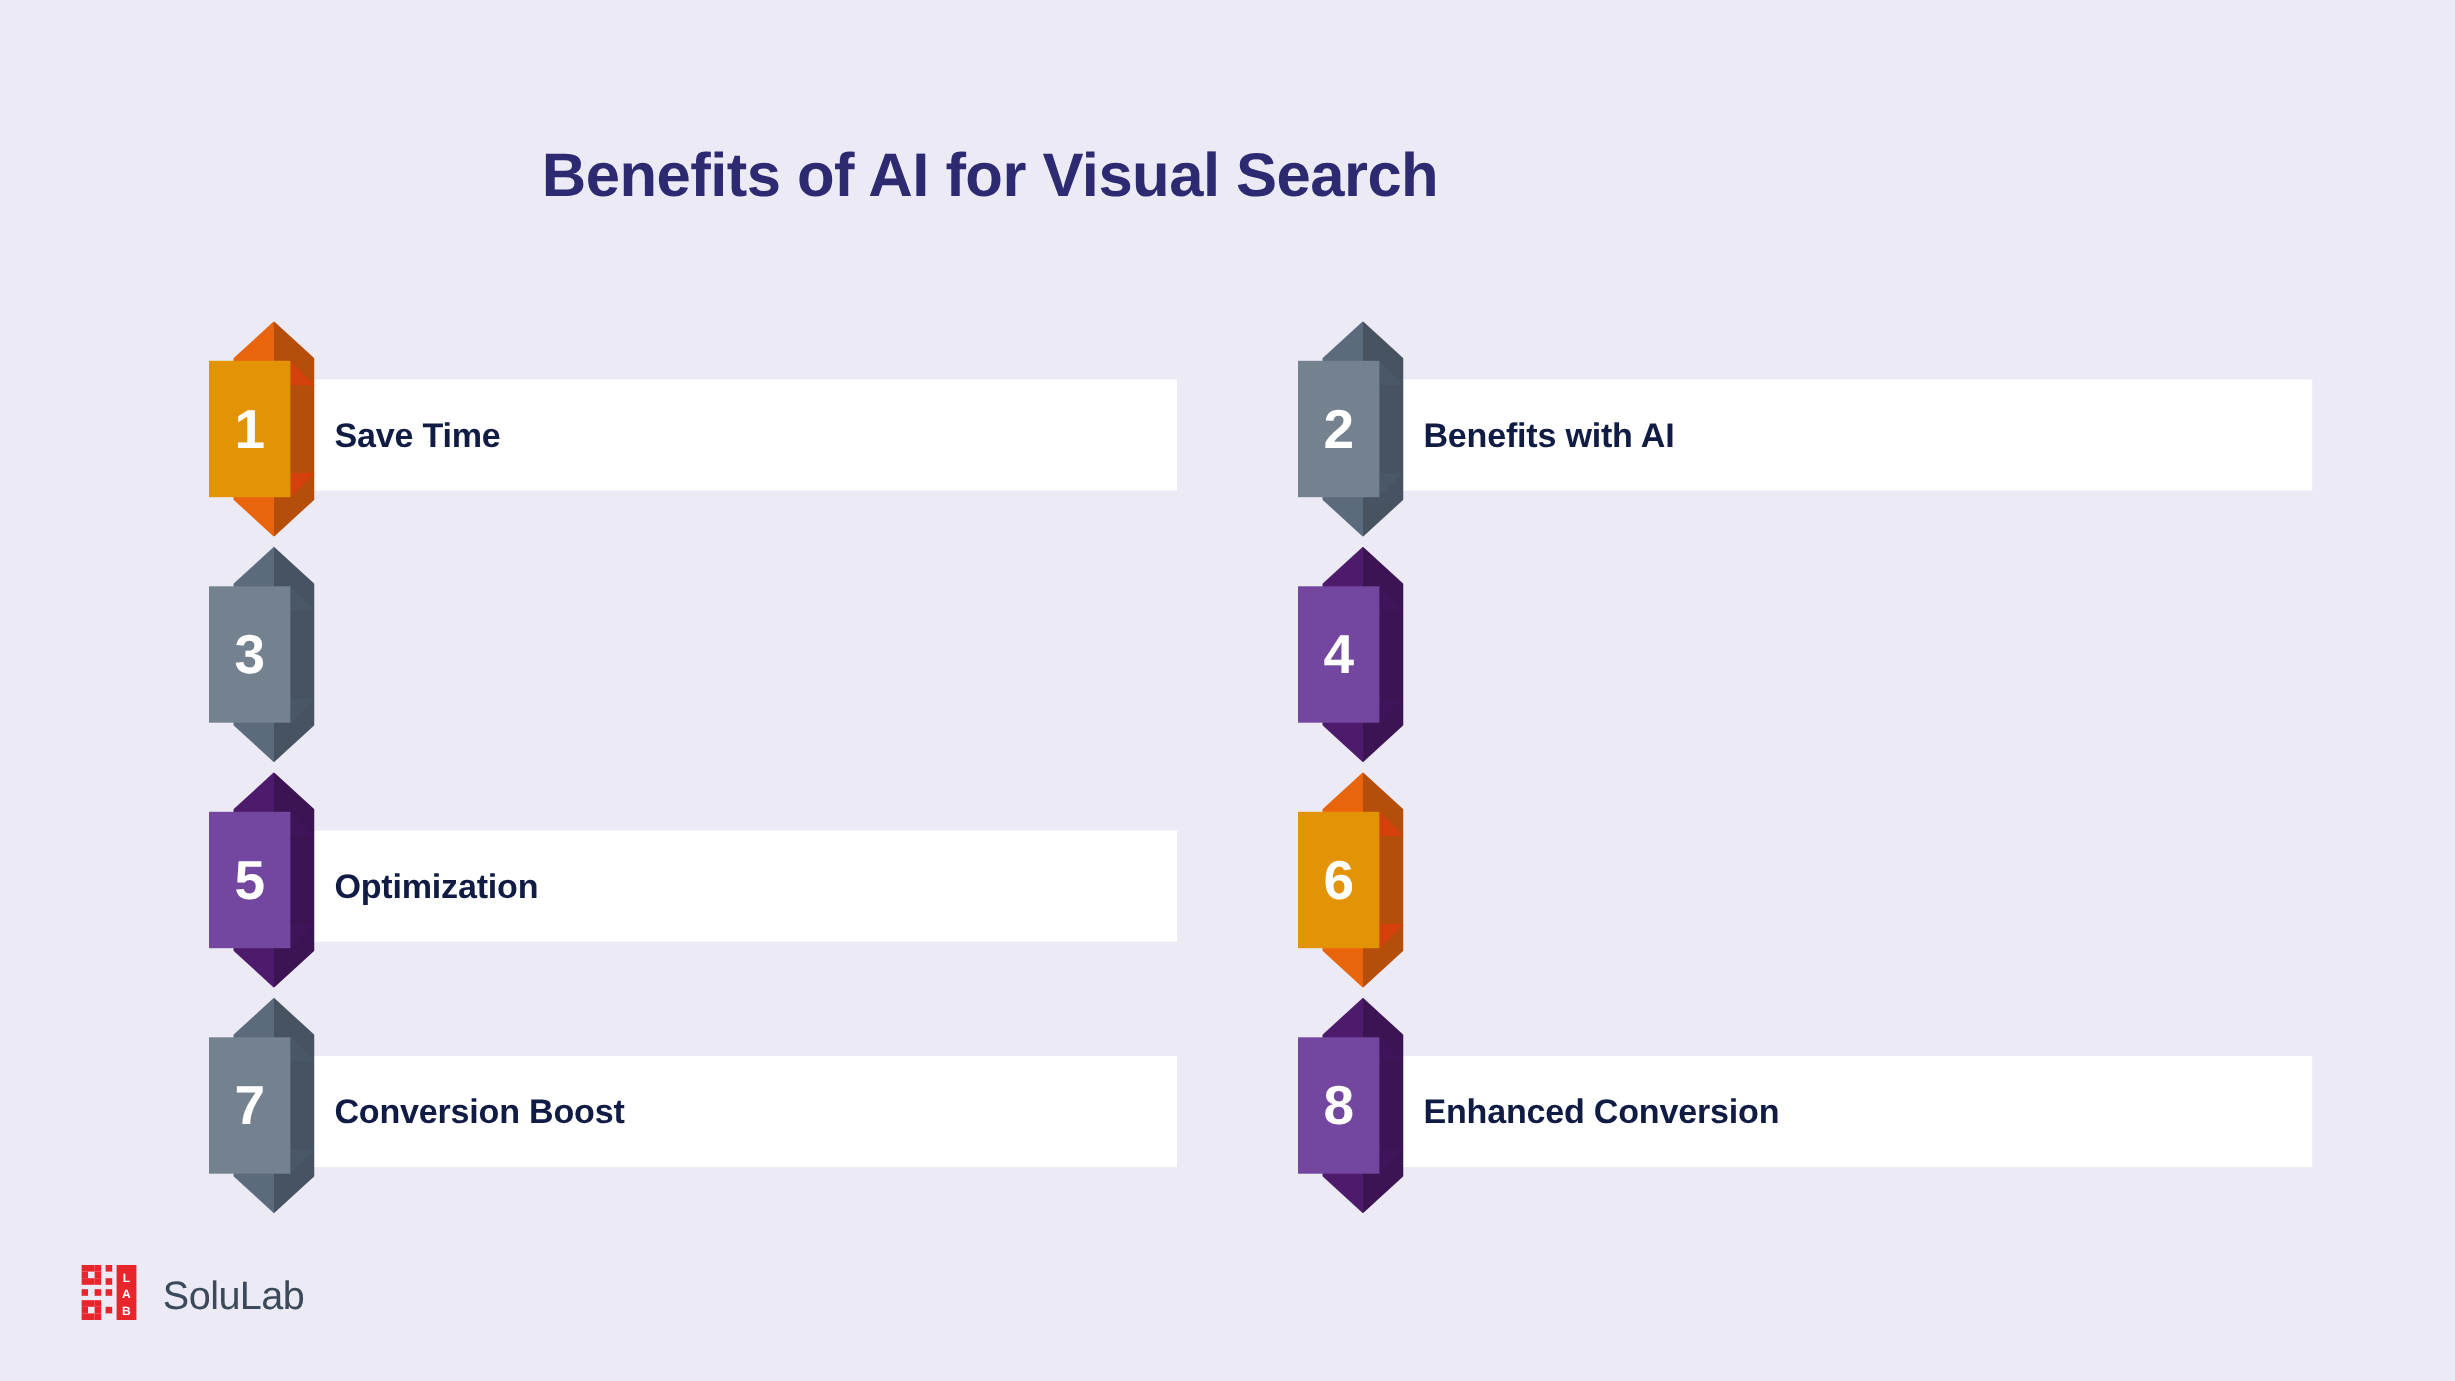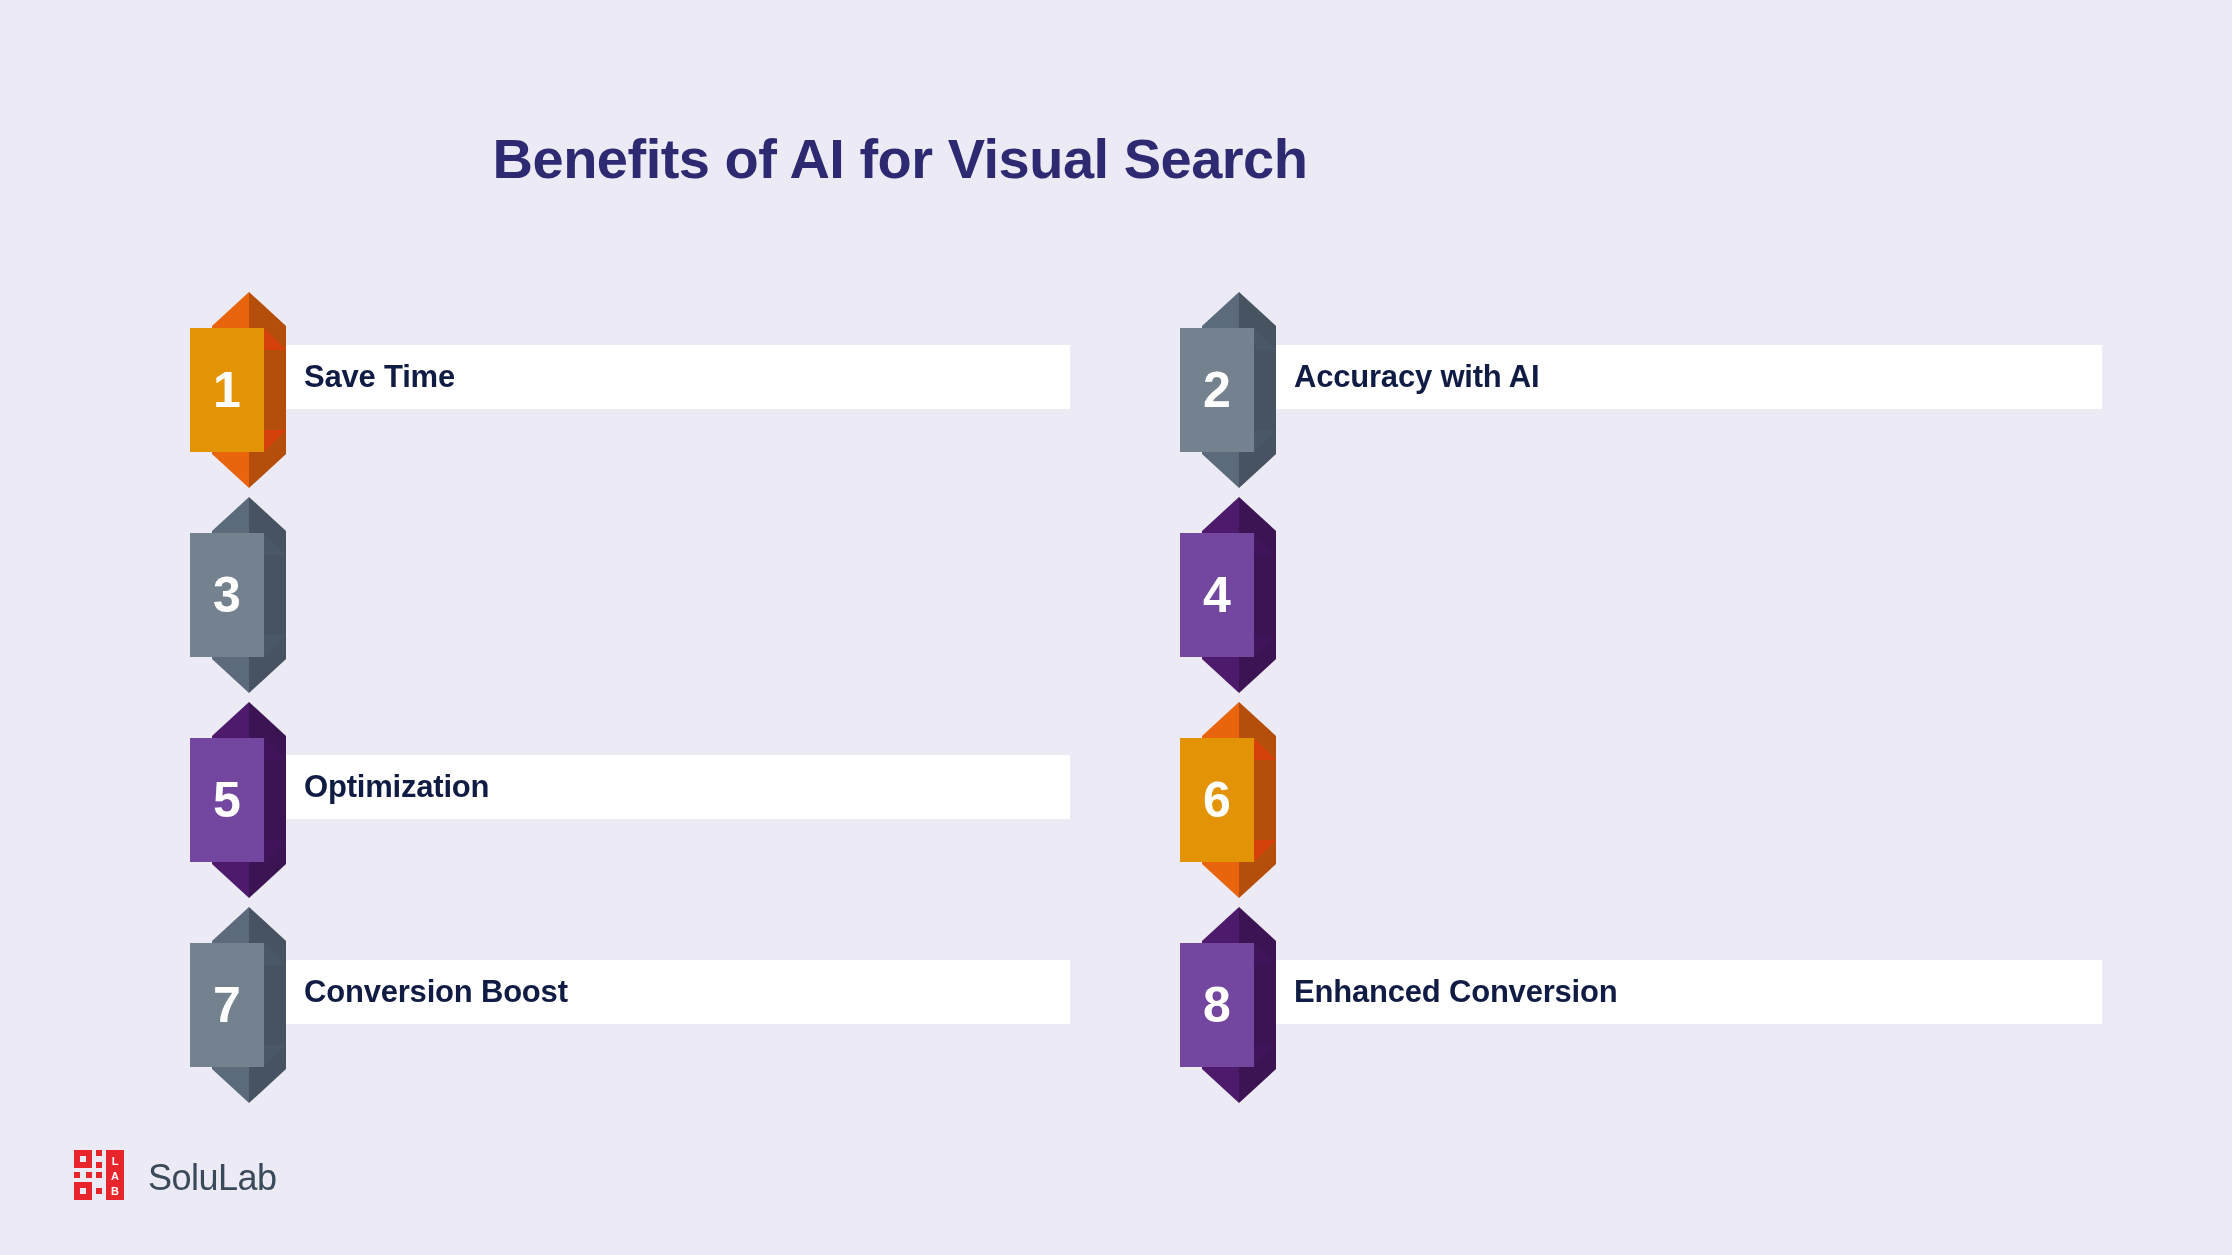--- a/index.html
+++ b/index.html
@@ -43,21 +43,21 @@
     height:205px;
     width:880px;
   }
 
   
   .label-bar {
     position:absolute;
     left:52px;
     top:53px;
     width:828px;
-    height:64px;
+    height:101px;
     background:#FFFFFF;
     display:flex;
     align-items:center;
     padding-left:62px;
     z-index:1;
   }
   #column-right .label-bar { width:870px; }
 
   .label-text {
     font-size:31px;
@@ -207,21 +207,21 @@
         <div class="fold-bottom" style="background: rgb(74, 88, 102);"></div>
         <div class="badge-plate" style="background: rgb(116, 130, 143);">
           <span class="badge-number">7</span>
         </div>
       </div>
     </div>
   </div>
 <div class="column" id="column-right">
     <div class="benefit-row">
       <div class="label-bar">
-        <span class="label-text">Accuracy with AI</span>
+        <span class="label-text">Benefits with AI</span>
       </div>
       <div class="badge">
         <div class="badge-arrow" style="background: rgb(92, 107, 124);"></div>
         <div class="badge-arrow-shade"></div>
         <div class="fold-top" style="background: rgb(74, 88, 102);"></div>
         <div class="fold-bottom" style="background: rgb(74, 88, 102);"></div>
         <div class="badge-plate" style="background: rgb(116, 130, 143);">
           <span class="badge-number">2</span>
         </div>
       </div>

